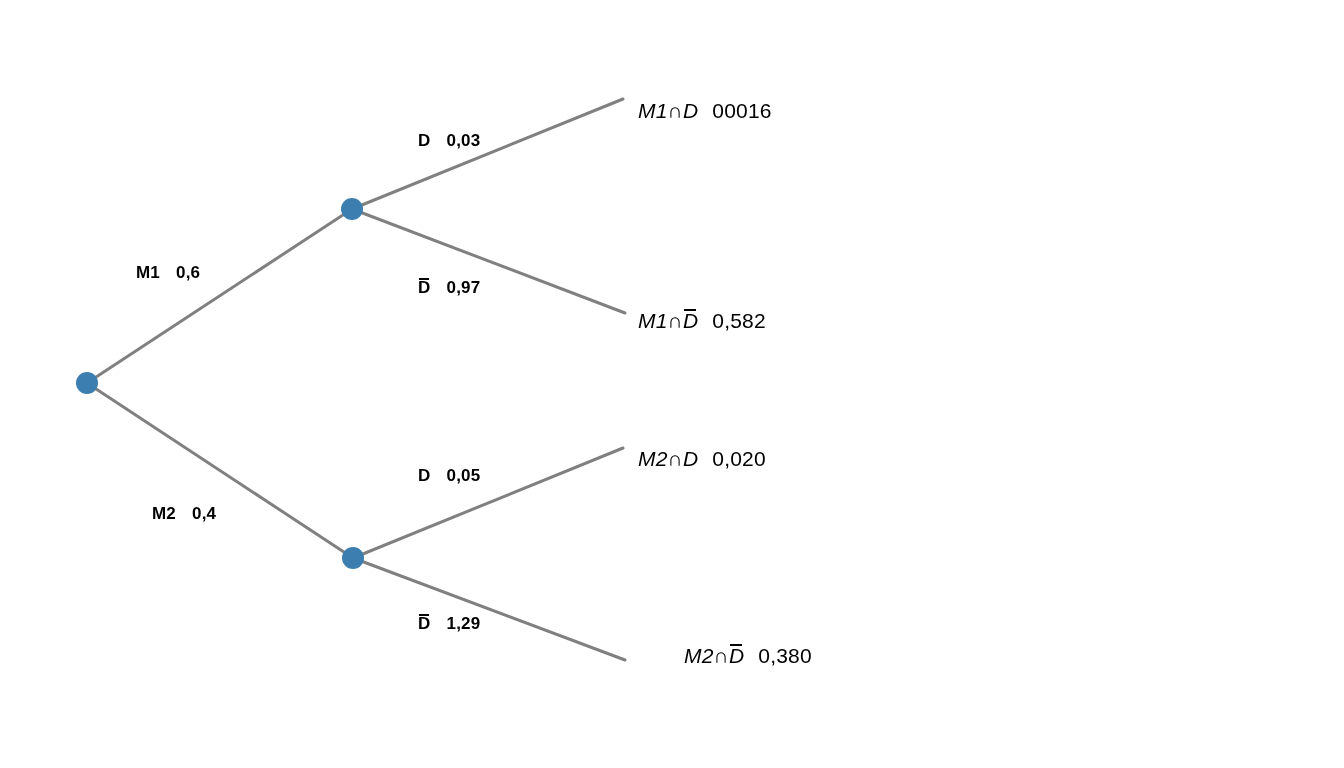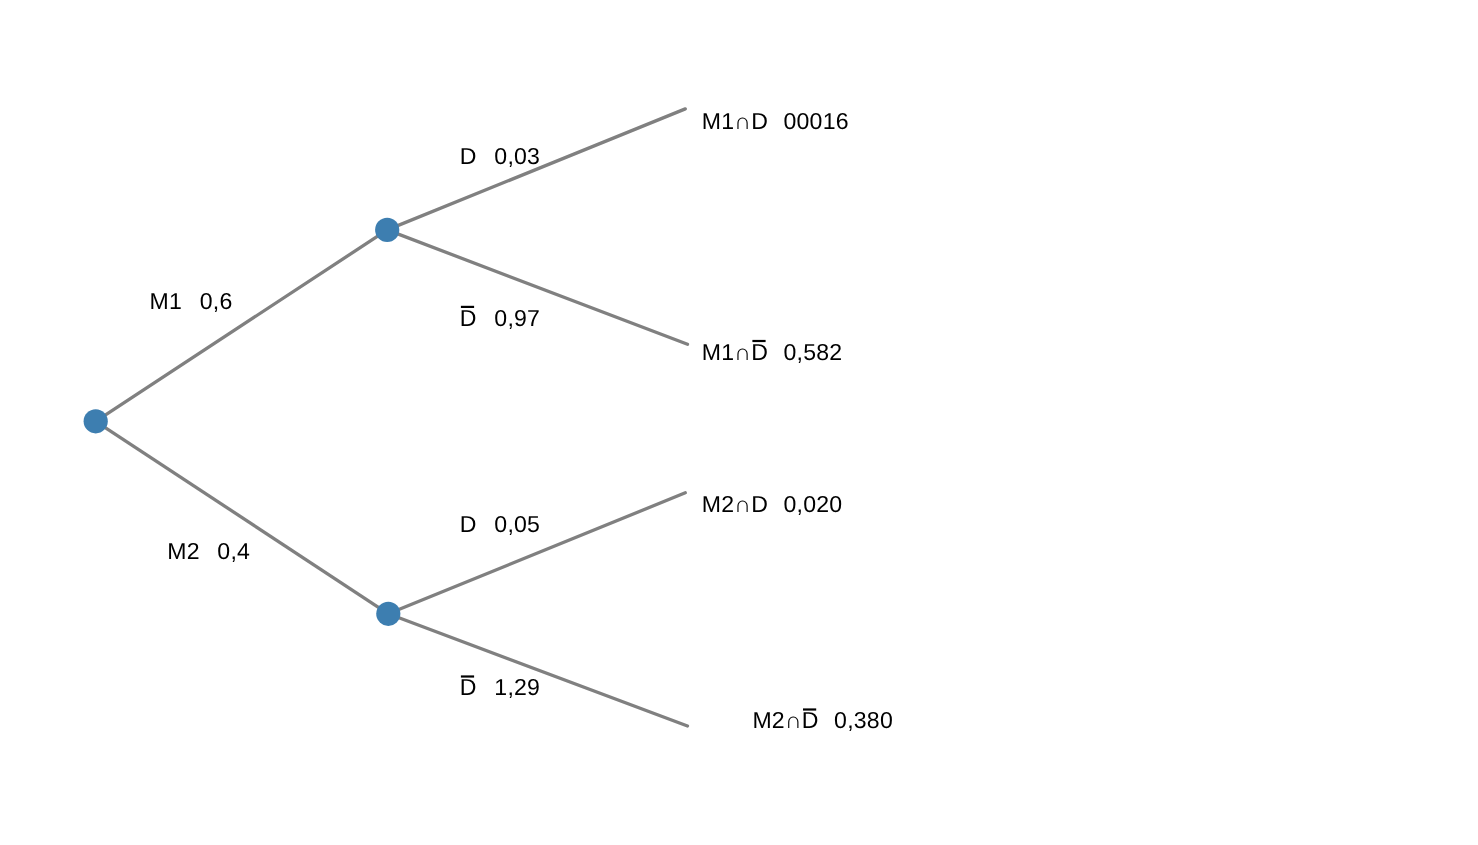--- a/index.html
+++ b/index.html
@@ -29,28 +29,29 @@
   }
   .tree-label {
     position: absolute;
     white-space: nowrap;
     color: #000000;
     font-size: 21px;
     line-height: 1;
     letter-spacing: 0.2px;
   }
   .edge-label {
-    font-size: 21px;
+    font-size: 17px;
+    font-weight: bold;
   }
   .leaf-label {
     font-size: 21px;
   }
   
   .lbl-name { margin-right: 16px; }
-  .leaf-name { margin-right: 14px; }
+  .leaf-name { margin-right: 14px; font-style: italic; }
   
   .ovl {
     position: relative;
     display: inline-block;
   }
   .ovl::before {
     content: "";
     position: absolute;
     left: 9%;
     right: 13%;
@@ -75,21 +76,21 @@
       </g>
     <g id="nodes-group">
         <circle cx="87" cy="383" r="11" fill="#3d7eb0"></circle>
         <circle cx="352" cy="209" r="11" fill="#3d7eb0"></circle>
         <circle cx="353" cy="558" r="11" fill="#3d7eb0"></circle>
       </g>
   </svg>
 
   <div id="edge-labels-layer">
       <div class="tree-label edge-label" style="left: 136px; top: 244px; margin-top: 20px;"><span class="lbl-name">M1</span><span>0,6</span></div>
-      <div class="tree-label edge-label" style="left: 152px; top: 491px;"><span class="lbl-name">M2</span><span>0,4</span></div>
+      <div class="tree-label edge-label" style="left: 152px; top: 505px;"><span class="lbl-name">M2</span><span>0,4</span></div>
       <div class="tree-label edge-label" style="left: 418px; top: 132px;"><span class="lbl-name">D</span><span>0,03</span></div>
       <div class="tree-label edge-label" style="left: 418px; top: 279px;"><span class="lbl-name ovl">D</span><span>0,97</span></div>
       <div class="tree-label edge-label" style="left: 418px; top: 467px;"><span class="lbl-name">D</span><span>0,05</span></div>
       <div class="tree-label edge-label" style="left: 418px; top: 615px;"><span class="lbl-name ovl">D</span><span>1,29</span></div>
     </div>
   <div id="leaf-labels-layer">
       <div class="tree-label leaf-label" style="left: 638px; top: 100px;"><span class="leaf-name"><span>M1</span><span>∩</span><span class="">D</span></span><span>00016</span></div>
       <div class="tree-label leaf-label" style="left: 638px; top: 298px; margin-top: 12px;"><span class="leaf-name"><span>M1</span><span>∩</span><span class=" ovl">D</span></span><span>0,582</span></div>
       <div class="tree-label leaf-label" style="left: 638px; top: 448px;"><span class="leaf-name"><span>M2</span><span>∩</span><span class="">D</span></span><span>0,020</span></div>
       <div class="tree-label leaf-label" style="left: 638px; top: 645px; margin-left: 46px;"><span class="leaf-name"><span>M2</span><span>∩</span><span class=" ovl">D</span></span><span>0,380</span></div>

